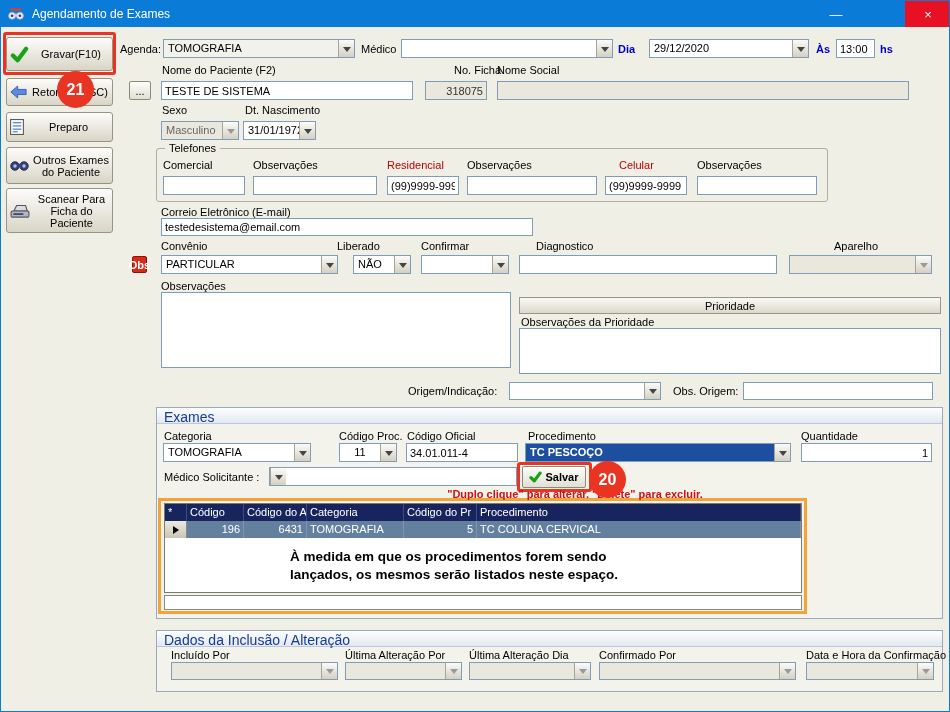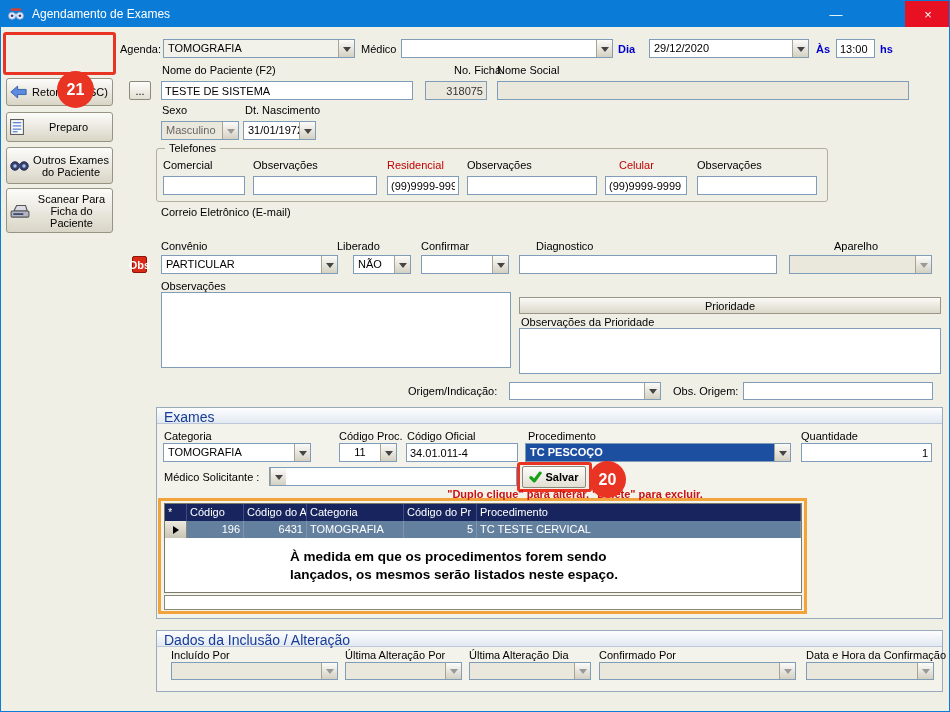--- a/index.html
+++ b/index.html
@@ -88,20 +88,28 @@
         <rect x="7" y="6.8" width="4" height="3" fill="#ccd8f0"></rect>
         <circle cx="4.6" cy="9" r="1.5" fill="#2e3e80"></circle>
         <circle cx="13.4" cy="9" r="1.5" fill="#2e3e80"></circle>
       </svg>
     </span>
     <span class="ttl">Agendamento de Exames</span>
   </div>
   <div class="win-btn min">—</div>
   <div class="win-btn close">×</div>
 
+  <div class="side-btn" style="top:36px;height:34px">
+    <span class="icn">
+      <svg width="19" height="17" viewBox="0 0 20 18">
+          <path d="M3 10 L8 15 L17 3" fill="none" stroke="#18a018" stroke-width="4.5" stroke-linecap="round" stroke-linejoin="round"></path>
+        </svg>
+    </span>
+    <span class="sl">Gravar(F10)</span>
+  </div>
   <div class="side-btn" style="top:77px;height:28px">
     <span class="icn">
       <svg width="17" height="14" viewBox="0 0 20 16">
           <path d="M9 1 L1 8 L9 15 L9 11 H19 V5 H9 Z" fill="#5b8bdf" stroke="#2d59a8"></path>
         </svg>
     </span>
     <span class="sl">Retornar (ESC)</span>
   </div>
   <div class="side-btn" style="top:111px;height:30px">
     <span class="icn">
@@ -188,20 +196,21 @@
   <span class="lbl" style="left:696px;top:158px">Observações</span>
 
   <input class="edit" style="left: 162px; top: 175px; width: 82px;" value="">
   <input class="edit" style="left: 252px; top: 175px; width: 124px;" value="">
   <input class="edit" style="left: 386px; top: 175px; width: 72px;" value="(99)9999-9999">
   <input class="edit" style="left: 466px; top: 175px; width: 130px;" value="">
   <input class="edit" style="left: 604px; top: 175px; width: 82px;" value="(99)9999-9999">
   <input class="edit" style="left: 696px; top: 175px; width: 120px;" value="">
 
   <span class="lbl" style="left:160px;top:205px">Correio Eletrônico (E-mail)</span>
+  <input class="edit" style="left: 160px; top: 217px; width: 372px; height: 18px;" value="testedesistema@email.com">
 
   <span class="lbl" style="left:160px;top:239px">Convênio</span>
   <span class="lbl" style="left:336px;top:239px">Liberado</span>
   <span class="lbl" style="left:420px;top:239px">Confirmar</span>
   <span class="lbl" style="left:535px;top:239px">Diagnostico</span>
   <span class="lbl" style="left:833px;top:239px">Aparelho</span>
 
   <div class="obs-btn" style="left:131px;top:255px;width:15px;height:17px">Obs</div>
   <div class="combo" style="left:160px;top:254px;width:177px">
     <span class="val">PARTICULAR</span>
@@ -285,21 +294,21 @@
       <div class="cw5">Procedimento</div>
     </div>
     <div class="g-row">
       <div class="cw0 ind">
           <span class="ptr"></span>
         </div>
       <div class="cw1 cnum">196</div>
       <div class="cw2 cnum">6431</div>
       <div class="cw3">TOMOGRAFIA</div>
       <div class="cw4 cnum">5</div>
-      <div class="cw5">TC TESTE CERVICAL</div>
+      <div class="cw5">TC COLUNA CERVICAL</div>
     </div>
     <div class="g-empty">
       <div class="grid-note">À medida em que os procedimentos forem sendo
 lançados, os mesmos serão listados neste espaço.</div>
     </div>
   </div>
   <div class="whitebox" style="left:163px;top:594px;width:638px;height:15px"></div>
 
   <div class="panel" style="left:155px;top:629px;width:787px;height:62px">
     <div class="ptitle">Dados da Inclusão / Alteração</div>

